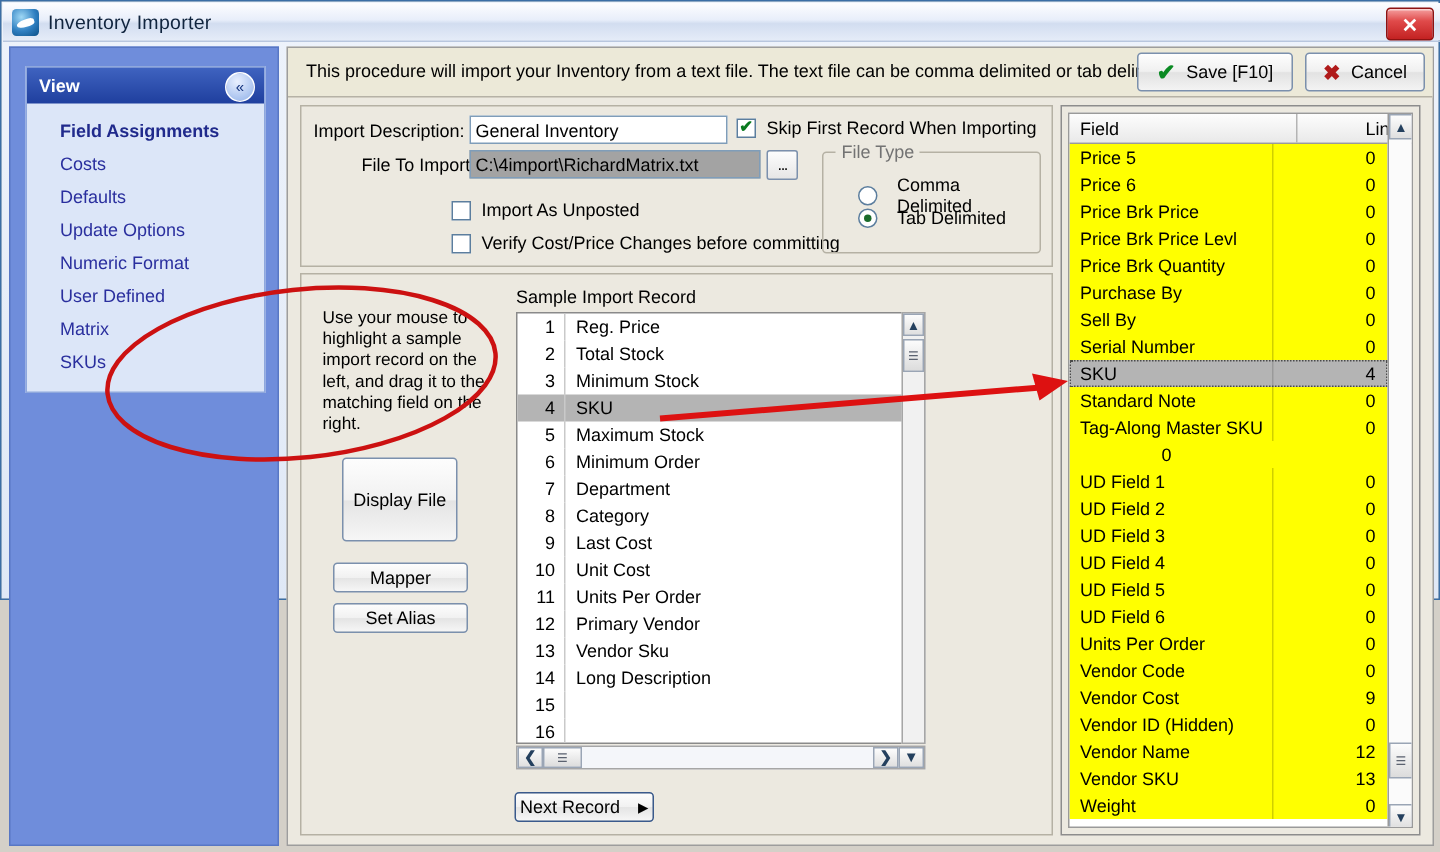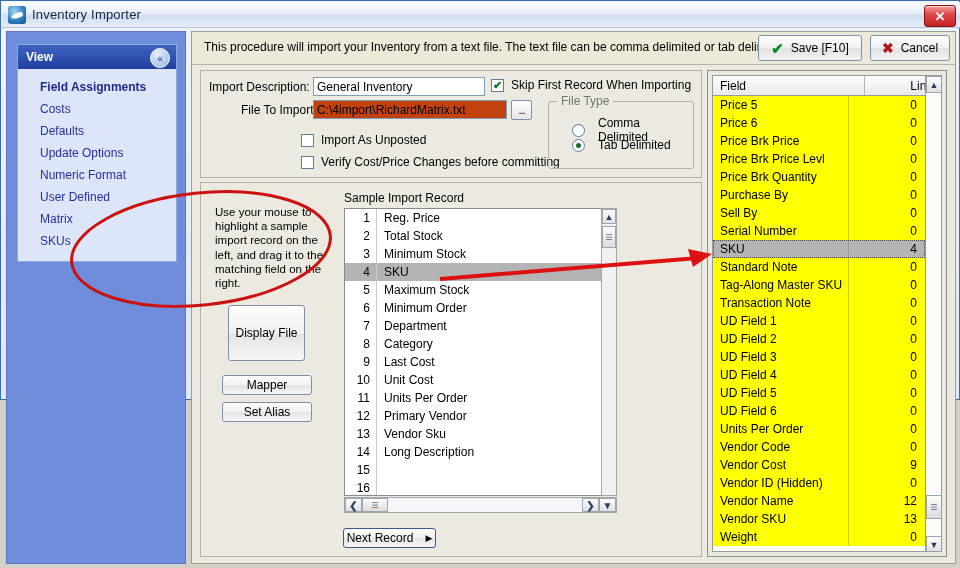--- a/index.html
+++ b/index.html
@@ -98,21 +98,21 @@
   .form-group{
     position:absolute;left:8px;top:38px;width:502px;height:108px;
     background:#ece9e0;border:1px solid #b5b1a4;box-sizing:border-box;
   }
   .lbl{position:absolute;font-size:12px;color:#000;white-space:nowrap;}
   .txtbox{
     position:absolute;height:19px;border:1px solid #7f9db9;background:#fff;
     box-sizing:border-box;font-size:12px;color:#000;
     display:flex;align-items:center;padding-left:3px;
   }
-  #file-to-import-input{background:#c2410c;}
+  #file-to-import-input{background:#a3a3a3;}
   .browse-btn{
     position:absolute;width:21px;height:20px;
     background:linear-gradient(to bottom,#fdfdfd,#e6e6e6);
     border:1px solid #7b90ad;border-radius:2px;font-size:11px;
     display:flex;align-items:center;justify-content:center;cursor:pointer;
     box-sizing:border-box;letter-spacing:-1px;
   }
   .cb-row{position:absolute;display:flex;align-items:center;gap:7px;cursor:pointer;}
   .cbox{
     width:13px;height:13px;background:#fff;border:1px solid #5c7e9e;box-sizing:border-box;
@@ -452,21 +452,20 @@
               </div>
             <div class="grow">
                 <span class="gc-field">Standard Note</span>
                 <span class="gc-line">0</span>
               </div>
             <div class="grow">
                 <span class="gc-field">Tag-Along Master SKU</span>
                 <span class="gc-line">0</span>
               </div>
             <div class="grow">
-                <span class="gc-field">Transaction Note</span>
                 <span class="gc-line">0</span>
               </div>
             <div class="grow">
                 <span class="gc-field">UD Field 1</span>
                 <span class="gc-line">0</span>
               </div>
             <div class="grow">
                 <span class="gc-field">UD Field 2</span>
                 <span class="gc-line">0</span>
               </div>

